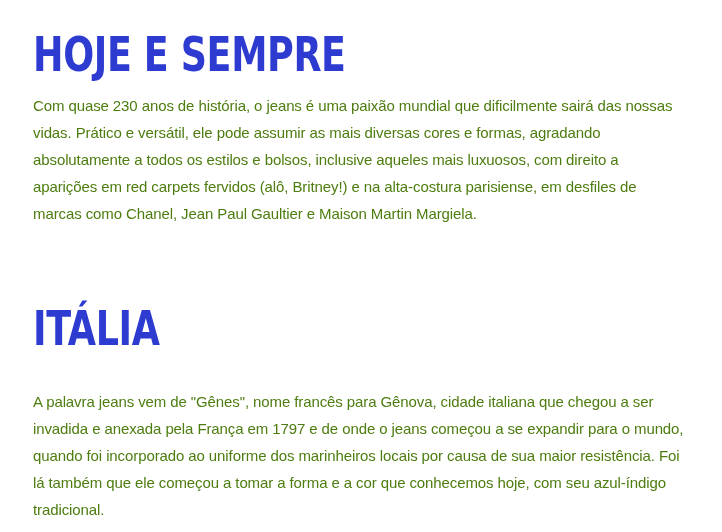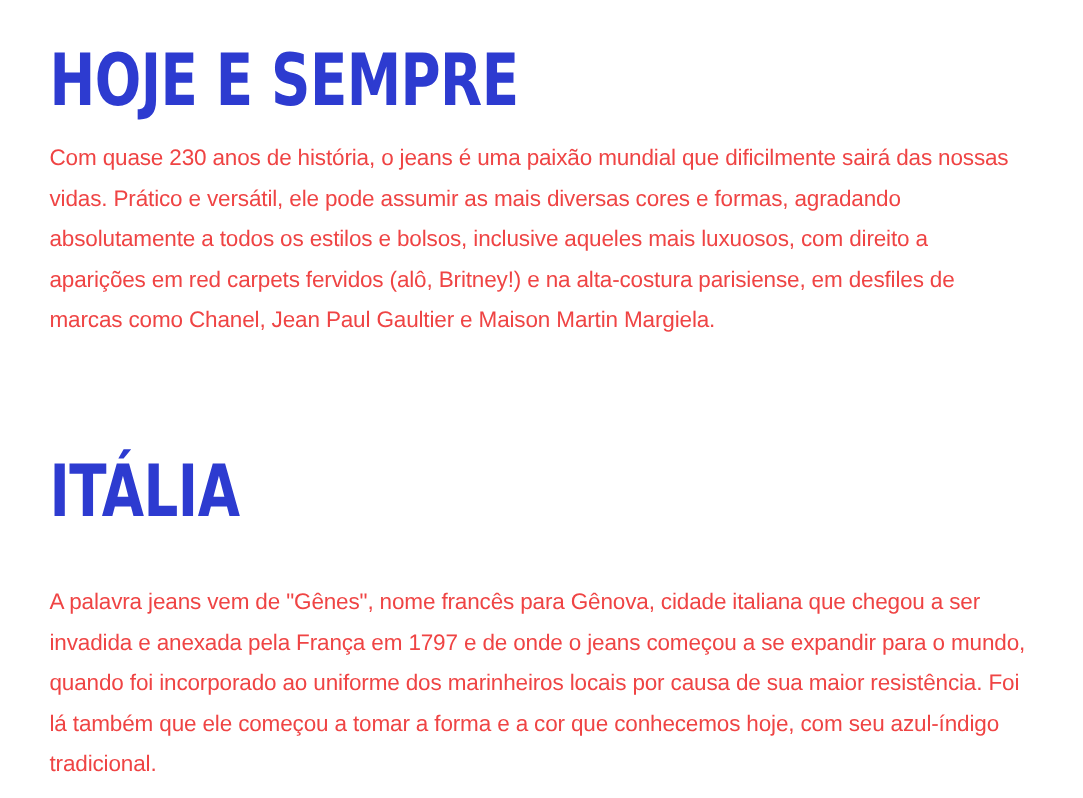--- a/index.html
+++ b/index.html
@@ -33,21 +33,21 @@
     color: #2d3bd0;
     transform: scaleX(0.76);
     transform-origin: left center;
     white-space: nowrap;
   }
   .section-body {
     margin: 14px 0 0 0;
     font-size: 15px;
     line-height: 27px;
     letter-spacing: -0.1px;
-    color: #ef4444;
+    color: #4d7c0f;
     white-space: nowrap;
   }
   .section + .section .section-heading {
     margin-top: 77px;
   }
   .section + .section .section-body {
     margin-top: 36px;
   }
 </style>
 </head>

